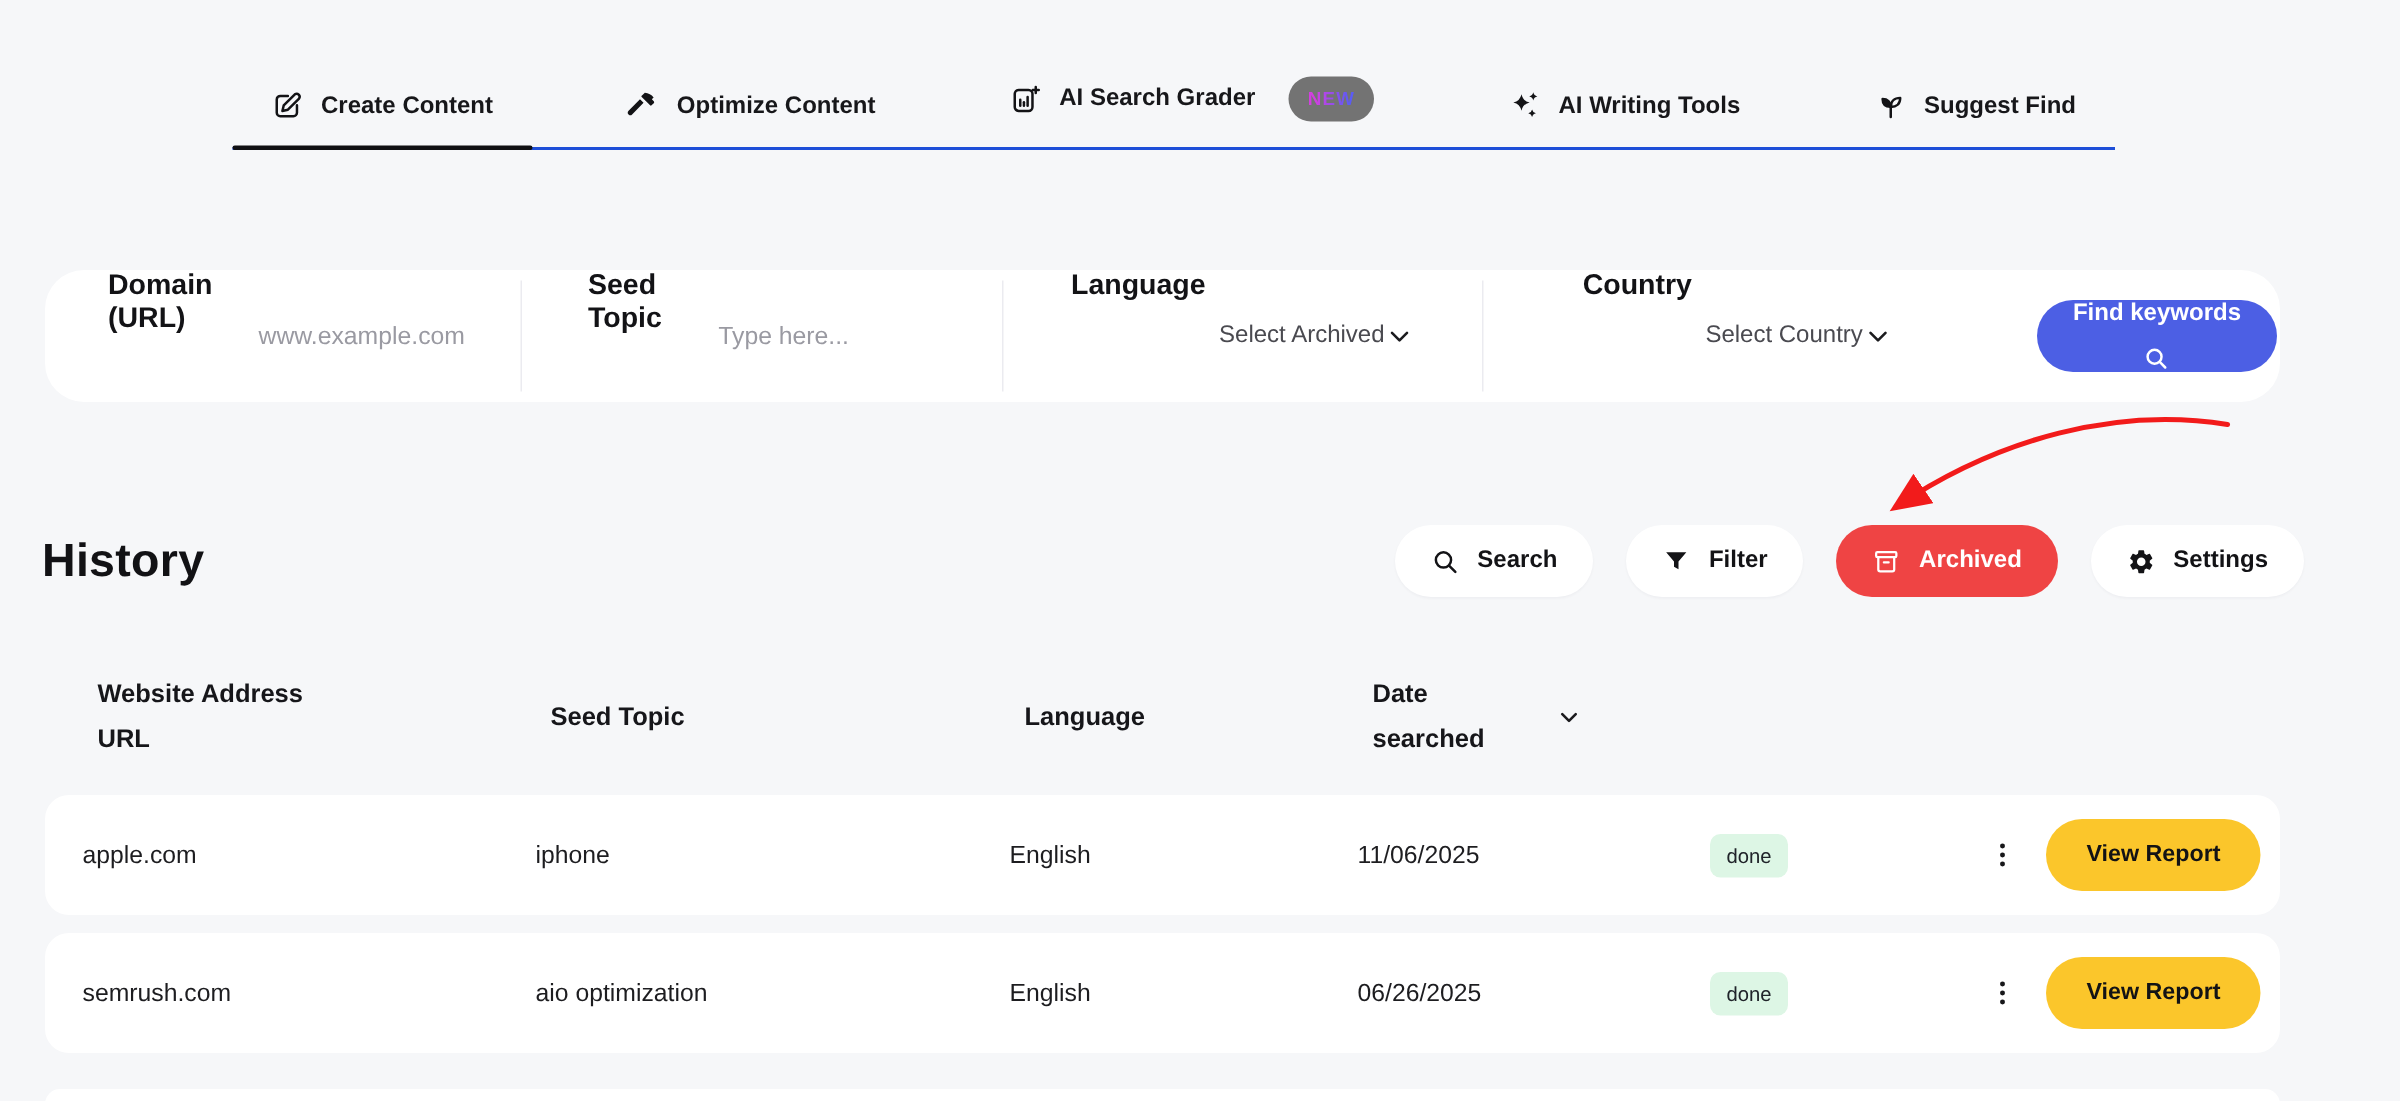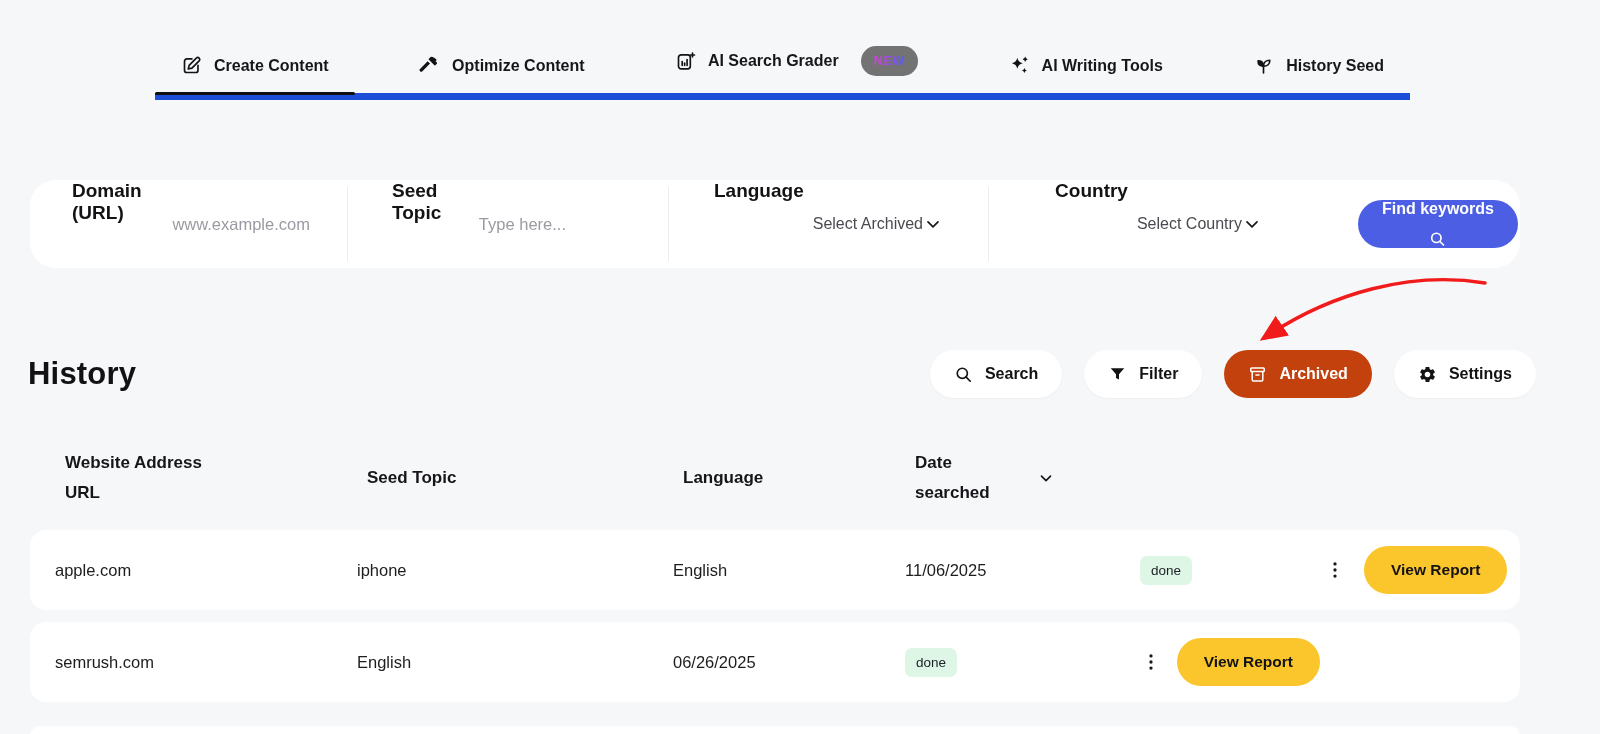--- a/index.html
+++ b/index.html
@@ -14,21 +14,21 @@
   svg { display:block; }
 
   
   .tabbar {
     margin:0 190px 0 155px;
     height:100px;
     padding-top:48px;
     display:flex;
     justify-content:space-between;
     align-items:flex-end;
-    border-bottom:7px solid #1d4ed8;
+    border-bottom:2px solid #1d4ed8;
   }
   .tab {
     display:flex; align-items:center; gap:12px;
     padding:0 26px 17px;
     position:relative;
     font-size:16px; font-weight:700; color:#17171a;
     cursor:pointer; white-space:nowrap;
   }
   .tab.active::after {
     content:""; position:absolute; left:0; right:0; bottom:-2px;
@@ -91,21 +91,21 @@
   .history-title { font-size:31px; font-weight:800; color:#121215; letter-spacing:.2px; }
   .toolbar { display:flex; gap:22px; }
   .pill {
     height:48px; padding:0 24px; border-radius:24px;
     background:#fff; border:none; box-shadow:0 1px 2px rgba(20,20,40,.04);
     display:flex; align-items:center; gap:12px;
     font-size:16px; font-weight:600; color:#131316; font-family:inherit; cursor:pointer;
     white-space:nowrap;
   }
   .pill .picon { width:19px; height:19px; }
-  .pill.dark { background:#c2410c; color:#fff; box-shadow:none; }
+  .pill.dark { background:#ef4444; color:#fff; box-shadow:none; }
 
   
   .grid-cols {
     display:grid;
     grid-template-columns:302px 316px 232px 235px 180px 1fr;
     align-items:center;
   }
   .thead {
     margin:47px 80px 0 30px; padding-left:35px;
     min-height:66px;
@@ -191,21 +191,21 @@
   </div>
 
   <div class="tab">
     <span class="ticon">
       <svg viewBox="0 0 24 24" fill="none" stroke="currentColor" stroke-width="1.9" stroke-linecap="round" stroke-linejoin="round">
         <path d="M12 20.5v-7.6"></path>
         <path d="M12 12.9C12 8.7 14.7 6 19.2 6c0 4.5-2.7 6.9-7.2 6.9z"></path>
         <path d="M11.9 12.7c0-3.6-2.3-5.9-6.1-5.9 0 3.8 2.3 5.9 6.1 5.9z" fill="currentColor"></path>
       </svg>
     </span>
-    <span>History Seed</span>
+    <span>Suggest Find</span>
   </div>
 </nav>
 
 <section class="form-card">
   <div class="ffield w1">
     <div class="flabel">Domain (URL)</div>
     <input class="finput" type="text" placeholder="www.example.com" style="">
   </div>
   <div class="fdivider"></div>
 
@@ -329,20 +329,21 @@
           <circle cx="12" cy="12" r="1.8"></circle>
           <circle cx="12" cy="18.6" r="1.8"></circle>
         </svg>
     </button>
     <button class="view-report-btn">View Report</button>
   </div>
 </div>
 
 <div class="trow grid-cols">
   <div class="td">semrush.com</div>
+  <div class="td">aio optimization</div>
   <div class="td">English</div>
   <div class="td">06/26/2025</div>
   <div class="td">
     <span class="status-badge">done</span>
   </div>
   <div class="actions">
     <button class="kebab-btn">
       <svg viewBox="0 0 24 24" fill="currentColor">
           <circle cx="12" cy="5.4" r="1.8"></circle>
           <circle cx="12" cy="12" r="1.8"></circle>

